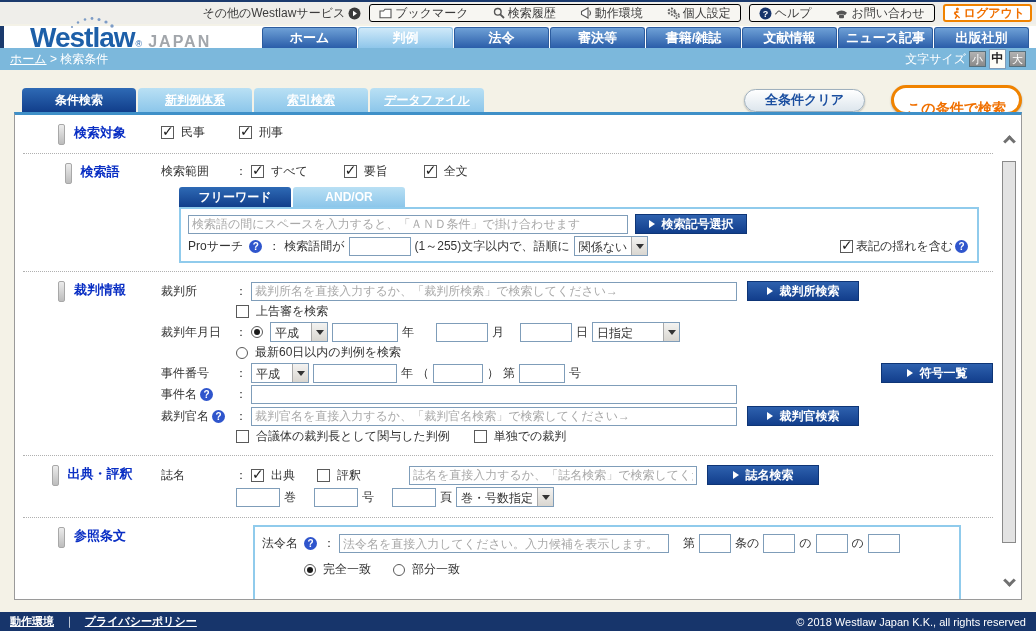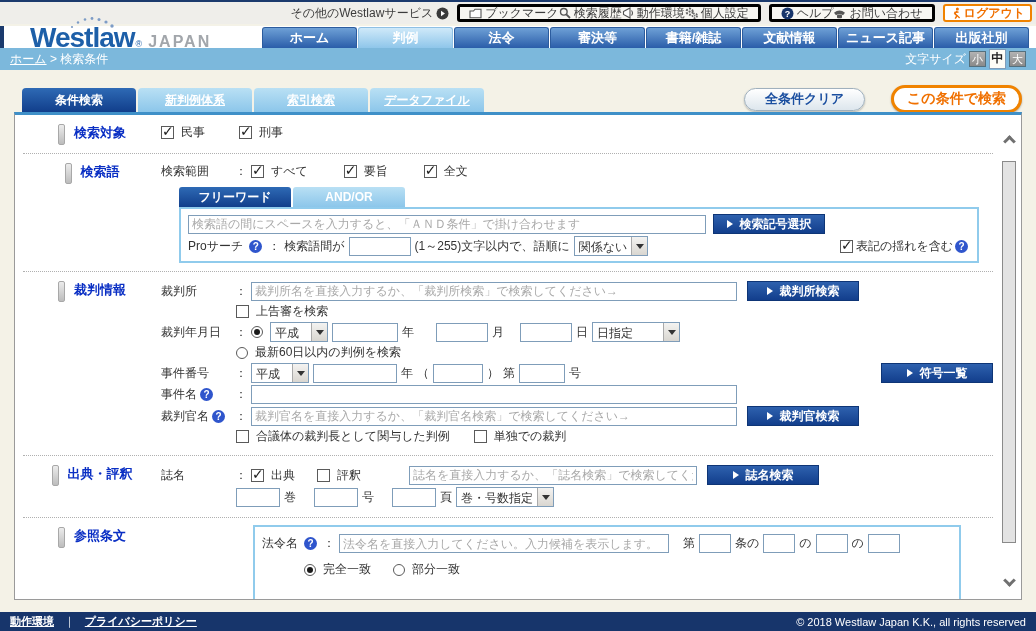--- a/index.html
+++ b/index.html
@@ -5,21 +5,21 @@
   * { margin:0; padding:0; box-sizing:border-box; }
   html,body { background:#e9e7dd; }
   body { font-family:"Liberation Sans","DejaVu Sans",sans-serif; }
   .page { position:relative; width:1036px; height:631px; background:#f4f2e7; overflow:hidden; margin:0 auto; }
 
   
   .utilbar { position:absolute; top:0; left:0; right:0; height:24px; background:#efeeea;
              border-top:2px solid #1b3a6d; display:flex; align-items:center; justify-content:flex-end;
              gap:8px; padding:0 4px; font-size:12px; color:#3c3c3c; }
   .uplain { display:flex; align-items:center; gap:3px; }
-  .ugroup { display:flex; align-items:center; gap:0; border:3px solid #000000; border-radius:3px;
+  .ugroup { display:flex; align-items:center; gap:24px; border:1px solid #000000; border-radius:3px;
             background:#f7f6f2; padding:0 9px; height:18px; }
   .uitem  { display:flex; align-items:center; gap:3px; cursor:pointer; }
   .logout { border:2px solid #f08300; border-radius:3px; background:#fff; color:#f07000; font-weight:bold;
             display:flex; align-items:center; gap:2px; padding:0 5px; height:18px; }
 
   
   .logoband { position:absolute; top:26px; left:0; right:0; height:22px; background:#fff;
               border-left:4px solid #1b3a6d; }
   .logo { position:absolute; left:26px; top:-4px; display:flex; align-items:baseline; }
   .logo .wl { color:#1d5fa8; font-size:28px; font-weight:bold; letter-spacing:-1px; }
@@ -47,23 +47,23 @@
   
   .toolrow { position:absolute; top:88px; left:22px; display:flex; }
   .stab { width:114px; height:24px; margin-right:2px; display:flex; align-items:center; justify-content:center;
           font-size:12px; font-weight:bold; color:#fff; border-radius:4px 4px 0 0; cursor:pointer; }
   .stab.active { background:linear-gradient(#2e6ab5,#113e8b); }
   .stab.inactive { background:linear-gradient(#b9e0f4,#8cc6ea);text-decoration:underline; }
   .actions { position:absolute; top:85px; right:14px; display:flex; gap:26px; align-items:center; }
   .clearbtn { height:23px; padding:0 20px; border:1px solid #9fb0bd; border-radius:12px;
               background:linear-gradient(#ffffff,#dde6ed); color:#1b4fa0; font-weight:bold; font-size:13px;
               box-shadow:0 1px 2px rgba(0,0,0,.25); cursor:pointer; display:flex; align-items:center; }
-  .submitbtn { height:28px; padding:0 13px; border:3px solid #f08300; border-radius:15px; background:#fff;
+  .submitbtn { height:28px; padding:12px 13px; border:3px solid #f08300; border-radius:15px; background:#fff;
                color:#f07000; font-weight:bold; font-size:14px; box-shadow:0 1px 2px rgba(0,0,0,.3);
-               cursor:pointer; display:flex; align-items:center; }
+               cursor:pointer; display:flex; align-items:flex-start; }
 
   
   .panel { position:absolute; top:112px; left:14px; width:1008px; height:488px; background:#fff;
            border:1px solid #9a9a9a; border-top:3px solid #3f90c8; overflow:hidden;
            font-size:12px; color:#333; }
   .section { display:flex; margin:0 28px 0 8px; padding:7px 0 8px 0; border-bottom:1px dotted #b0b0b0; }
   .section.last { border-bottom:none; }
   .sec-title { flex:none; width:138px; color:#0a2fc4; font-weight:bold; font-size:13px;
                display:flex; gap:9px; padding-top:2px;justify-content:center; }
   .sec-title::before { content:""; flex:none; width:5px; height:19px;
@@ -340,21 +340,21 @@
         <div class="frow" style="margin-left:18px; margin-top:7px; margin-bottom:0; gap:0;">
           <div class="ktab active">
               <span>フリーワード</span>
             </div>
           <div class="ktab inactive">
               <span>AND/OR</span>
             </div>
         </div>
         <div class="bluebox" style="margin-left:18px; width:800px;">
           <div class="frow" style="margin-top:0;">
-            <input type="text" style="width: 518px;" placeholder="検索語の間にスペースを入力すると、「ＡＮＤ条件」で掛け合わせます">
+            <input type="text" style="width: 440px;" placeholder="検索語の間にスペースを入力すると、「ＡＮＤ条件」で掛け合わせます">
             <div class="abtn" style="margin-left:3px">
               <span class="tri"></span>
               <span>検索記号選択</span>
             </div>
           </div>
           <div class="frow" style="margin-bottom:0;">
             <span>Proサーチ</span>
             <span class="q">?</span>
             <span class="colon">：</span>
             <span>検索語間が</span>

